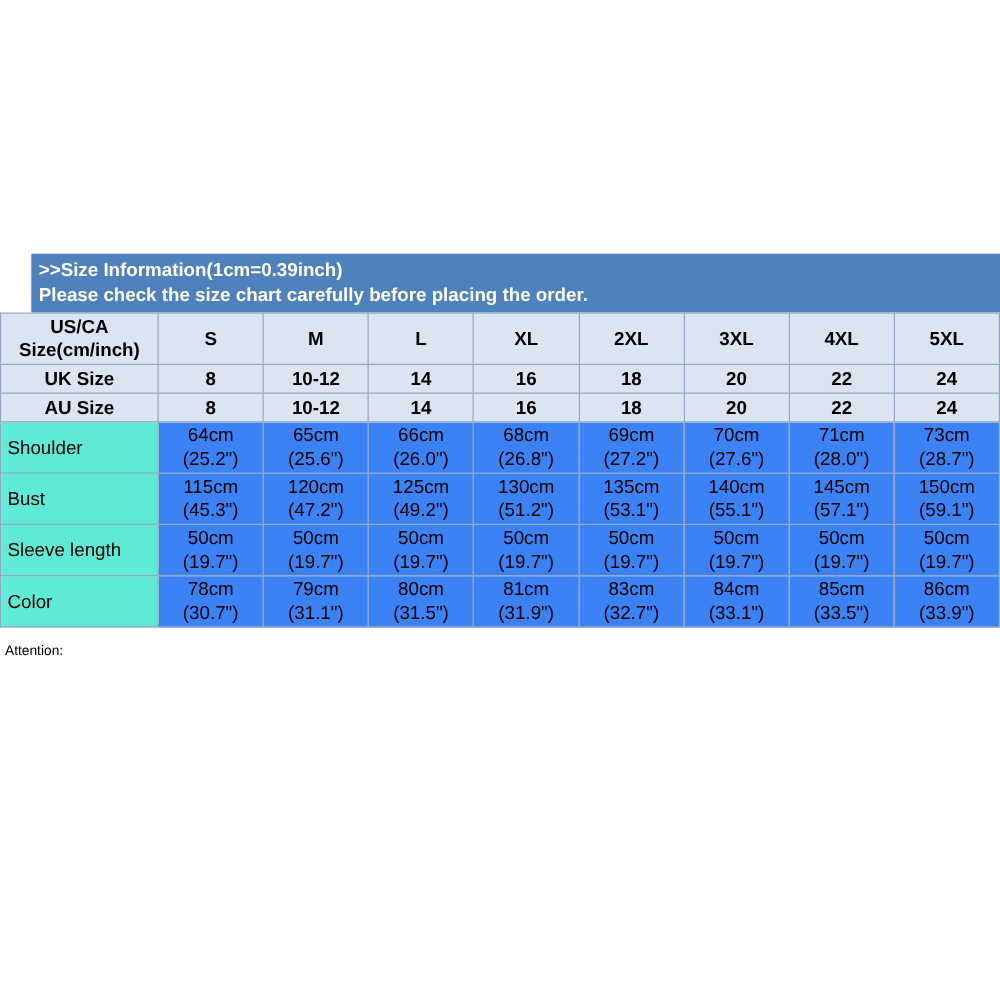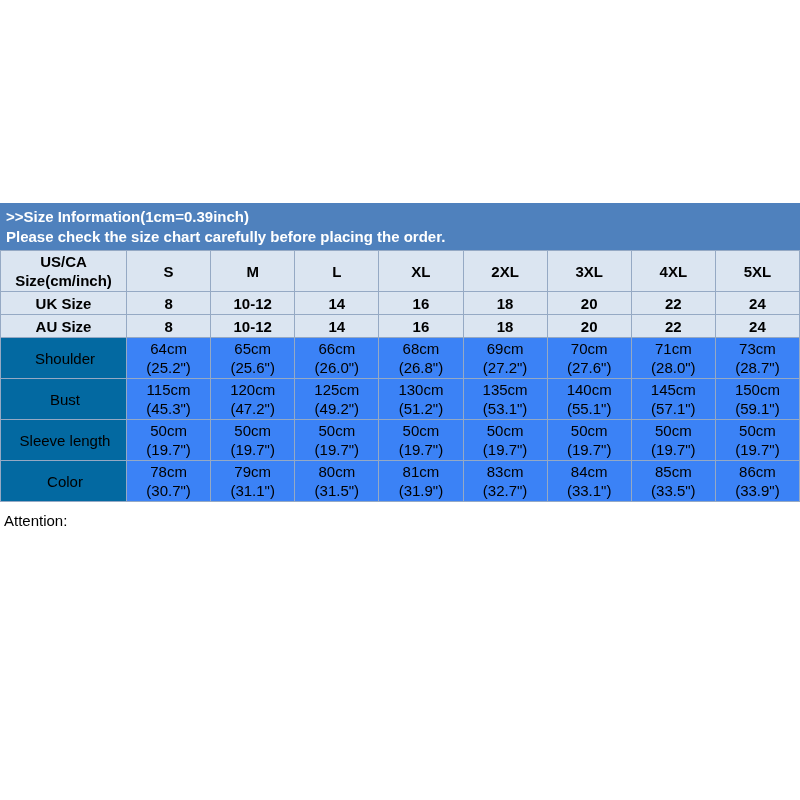--- a/index.html
+++ b/index.html
@@ -19,20 +19,21 @@
     position: absolute;
     top: 203px; left: 0;
     width: 800px;
   }
   .banner {
     background: #4f81bd;
     color: #ffffff;
     font-weight: bold;
     font-size: 15px;
     padding: 4px 6px 3px 6px;
+    margin-left: 25px;
   }
   .banner-line { line-height: 20px; white-space: nowrap; }
   table.size-table {
     width: 100%;
     border-collapse: collapse;
     table-layout: fixed;
     padding-left: 38px;
   }
   table.size-table th, table.size-table td {
     border: 1px solid #95a9c4;
@@ -52,28 +53,28 @@
     font-weight: bold;
     height: 23px;
   }
   tr.meas-row td {
     background: #3b82f6;
     height: 40px;
     line-height: 19px;
     font-weight: normal;
   }
   tr.meas-row th.side-label {
-    background: #0369a1;
-    text-align: center;
+    background: #5eead4;
+    text-align: left;
     padding-left: 5px;
     font-weight: normal;
   }
   .attention {
     padding: 8px 4px 0 4px;
-    font-size: 15px;
+    font-size: 11px;
     line-height: 22px;
   }
 </style>
 </head>
 <body>
 
 <div class="canvas">
   <div class="content">
 
     <div class="banner">

